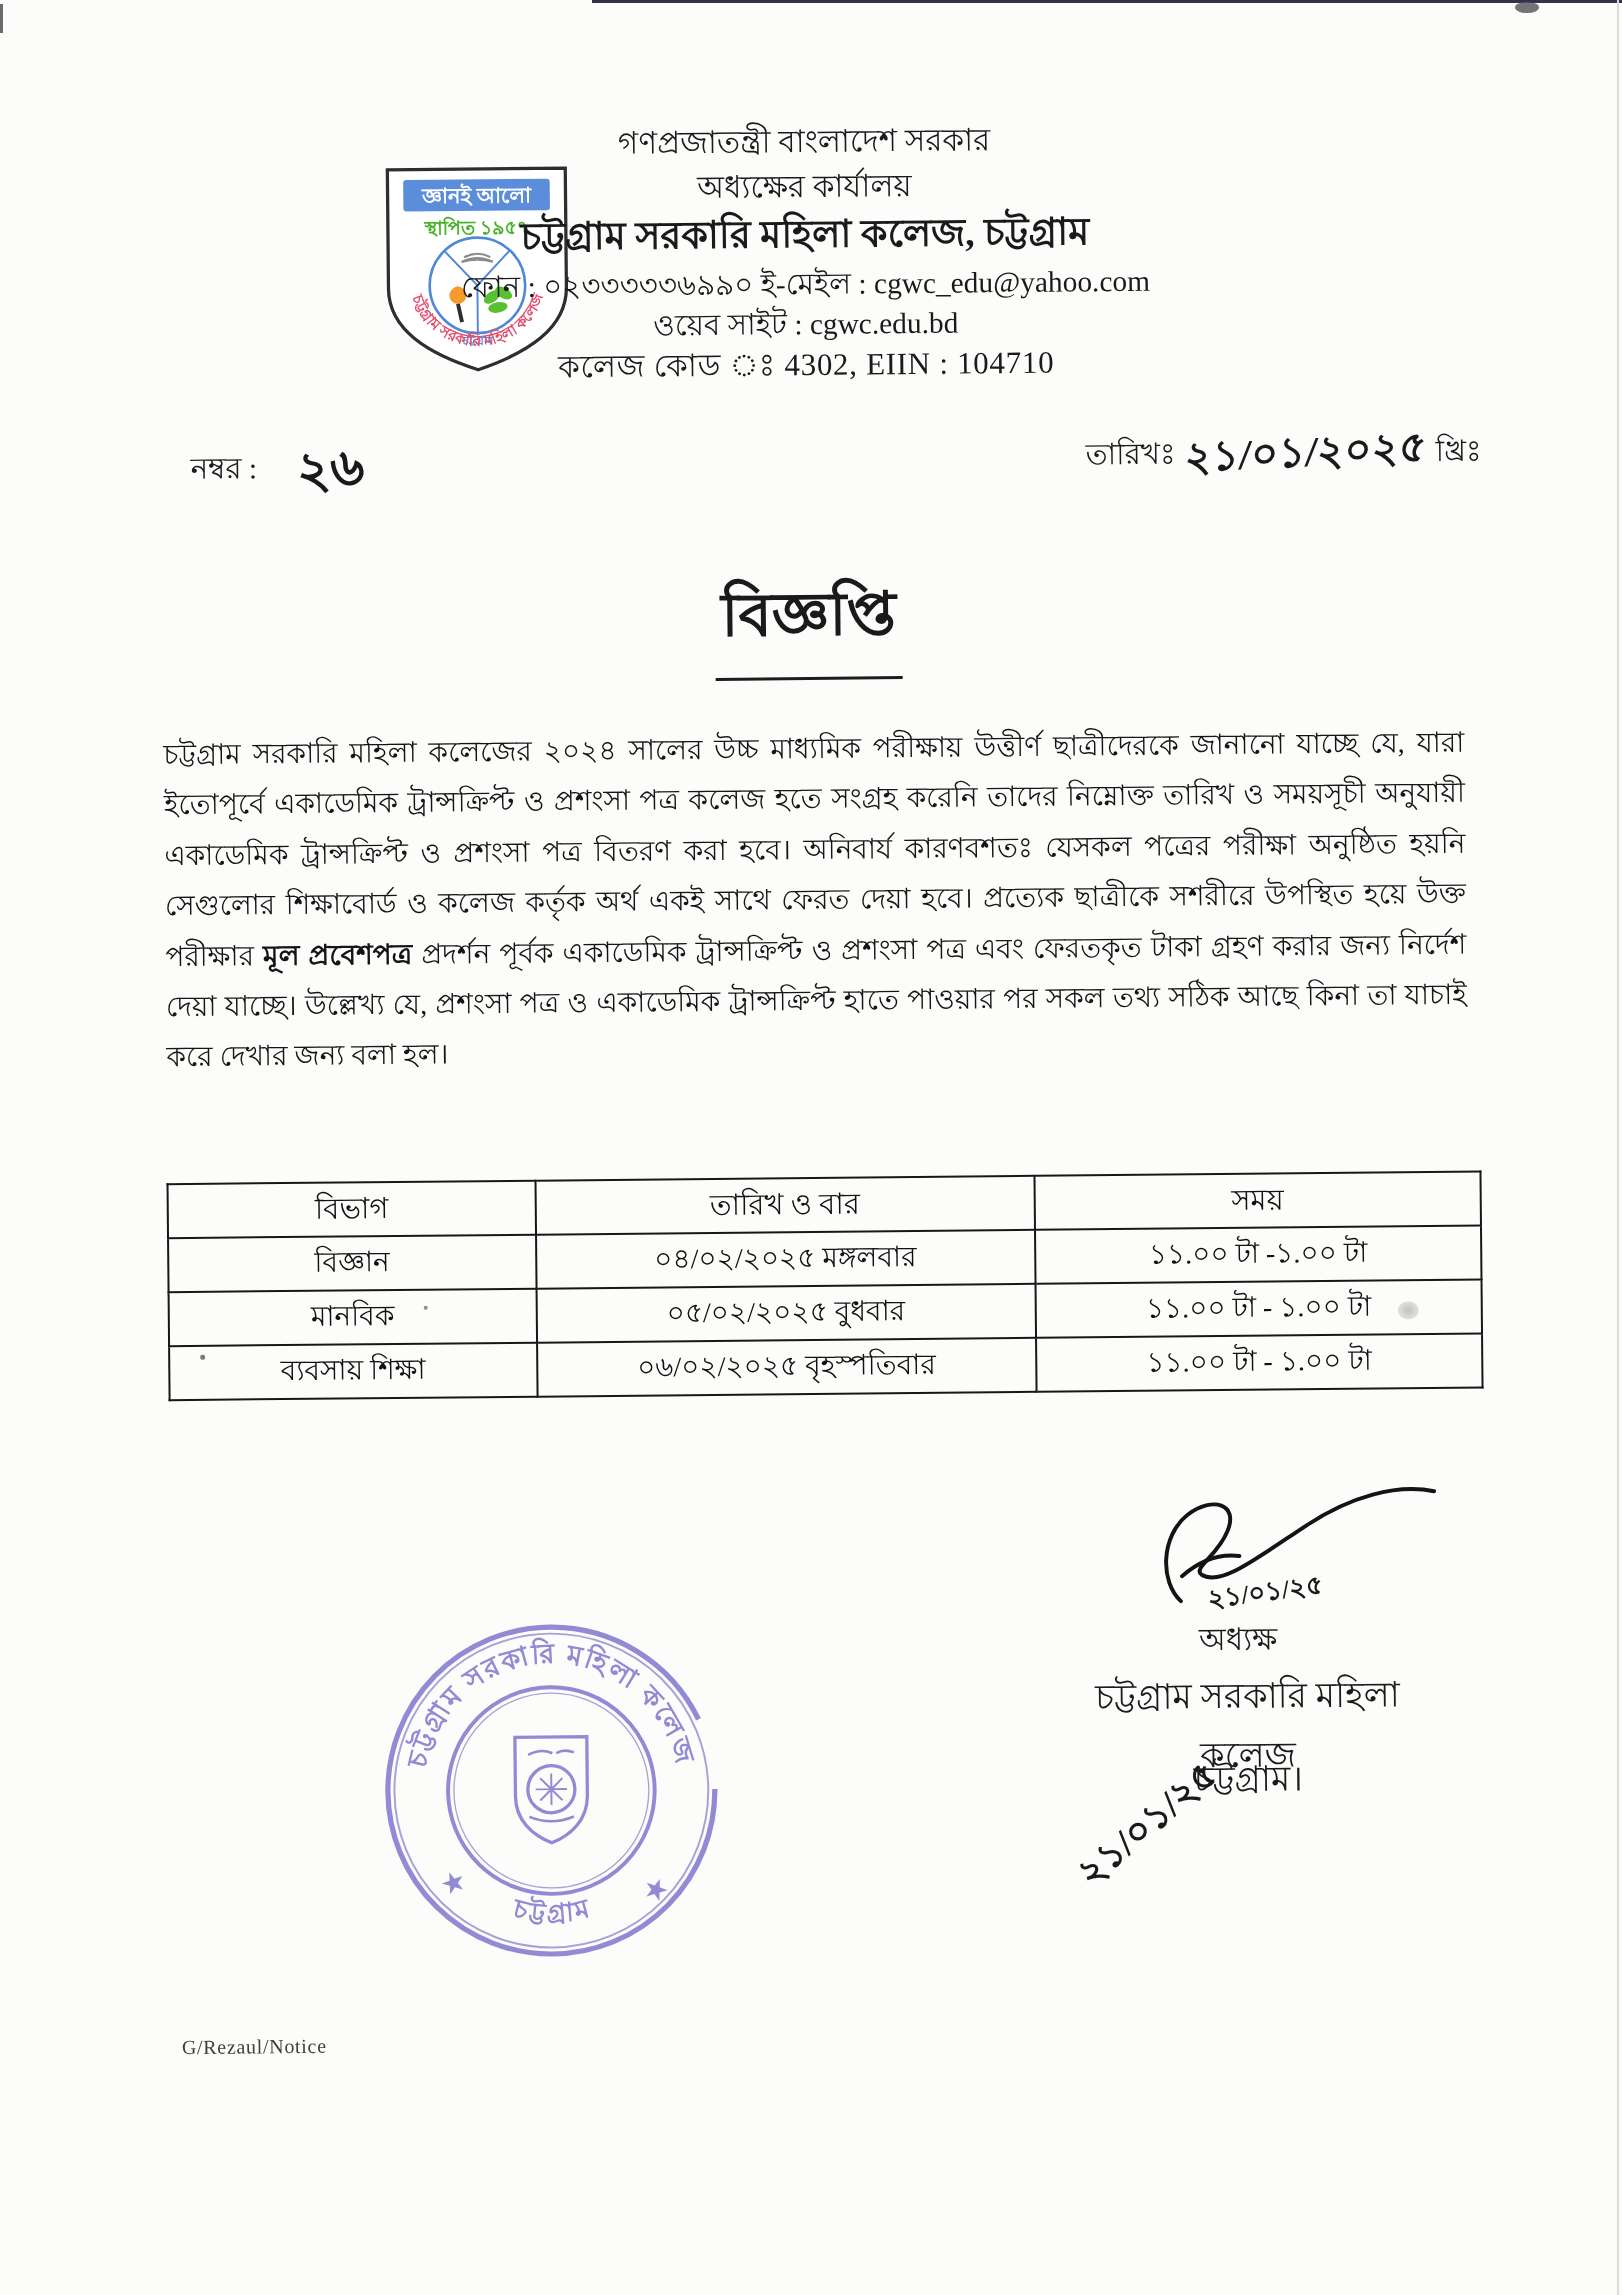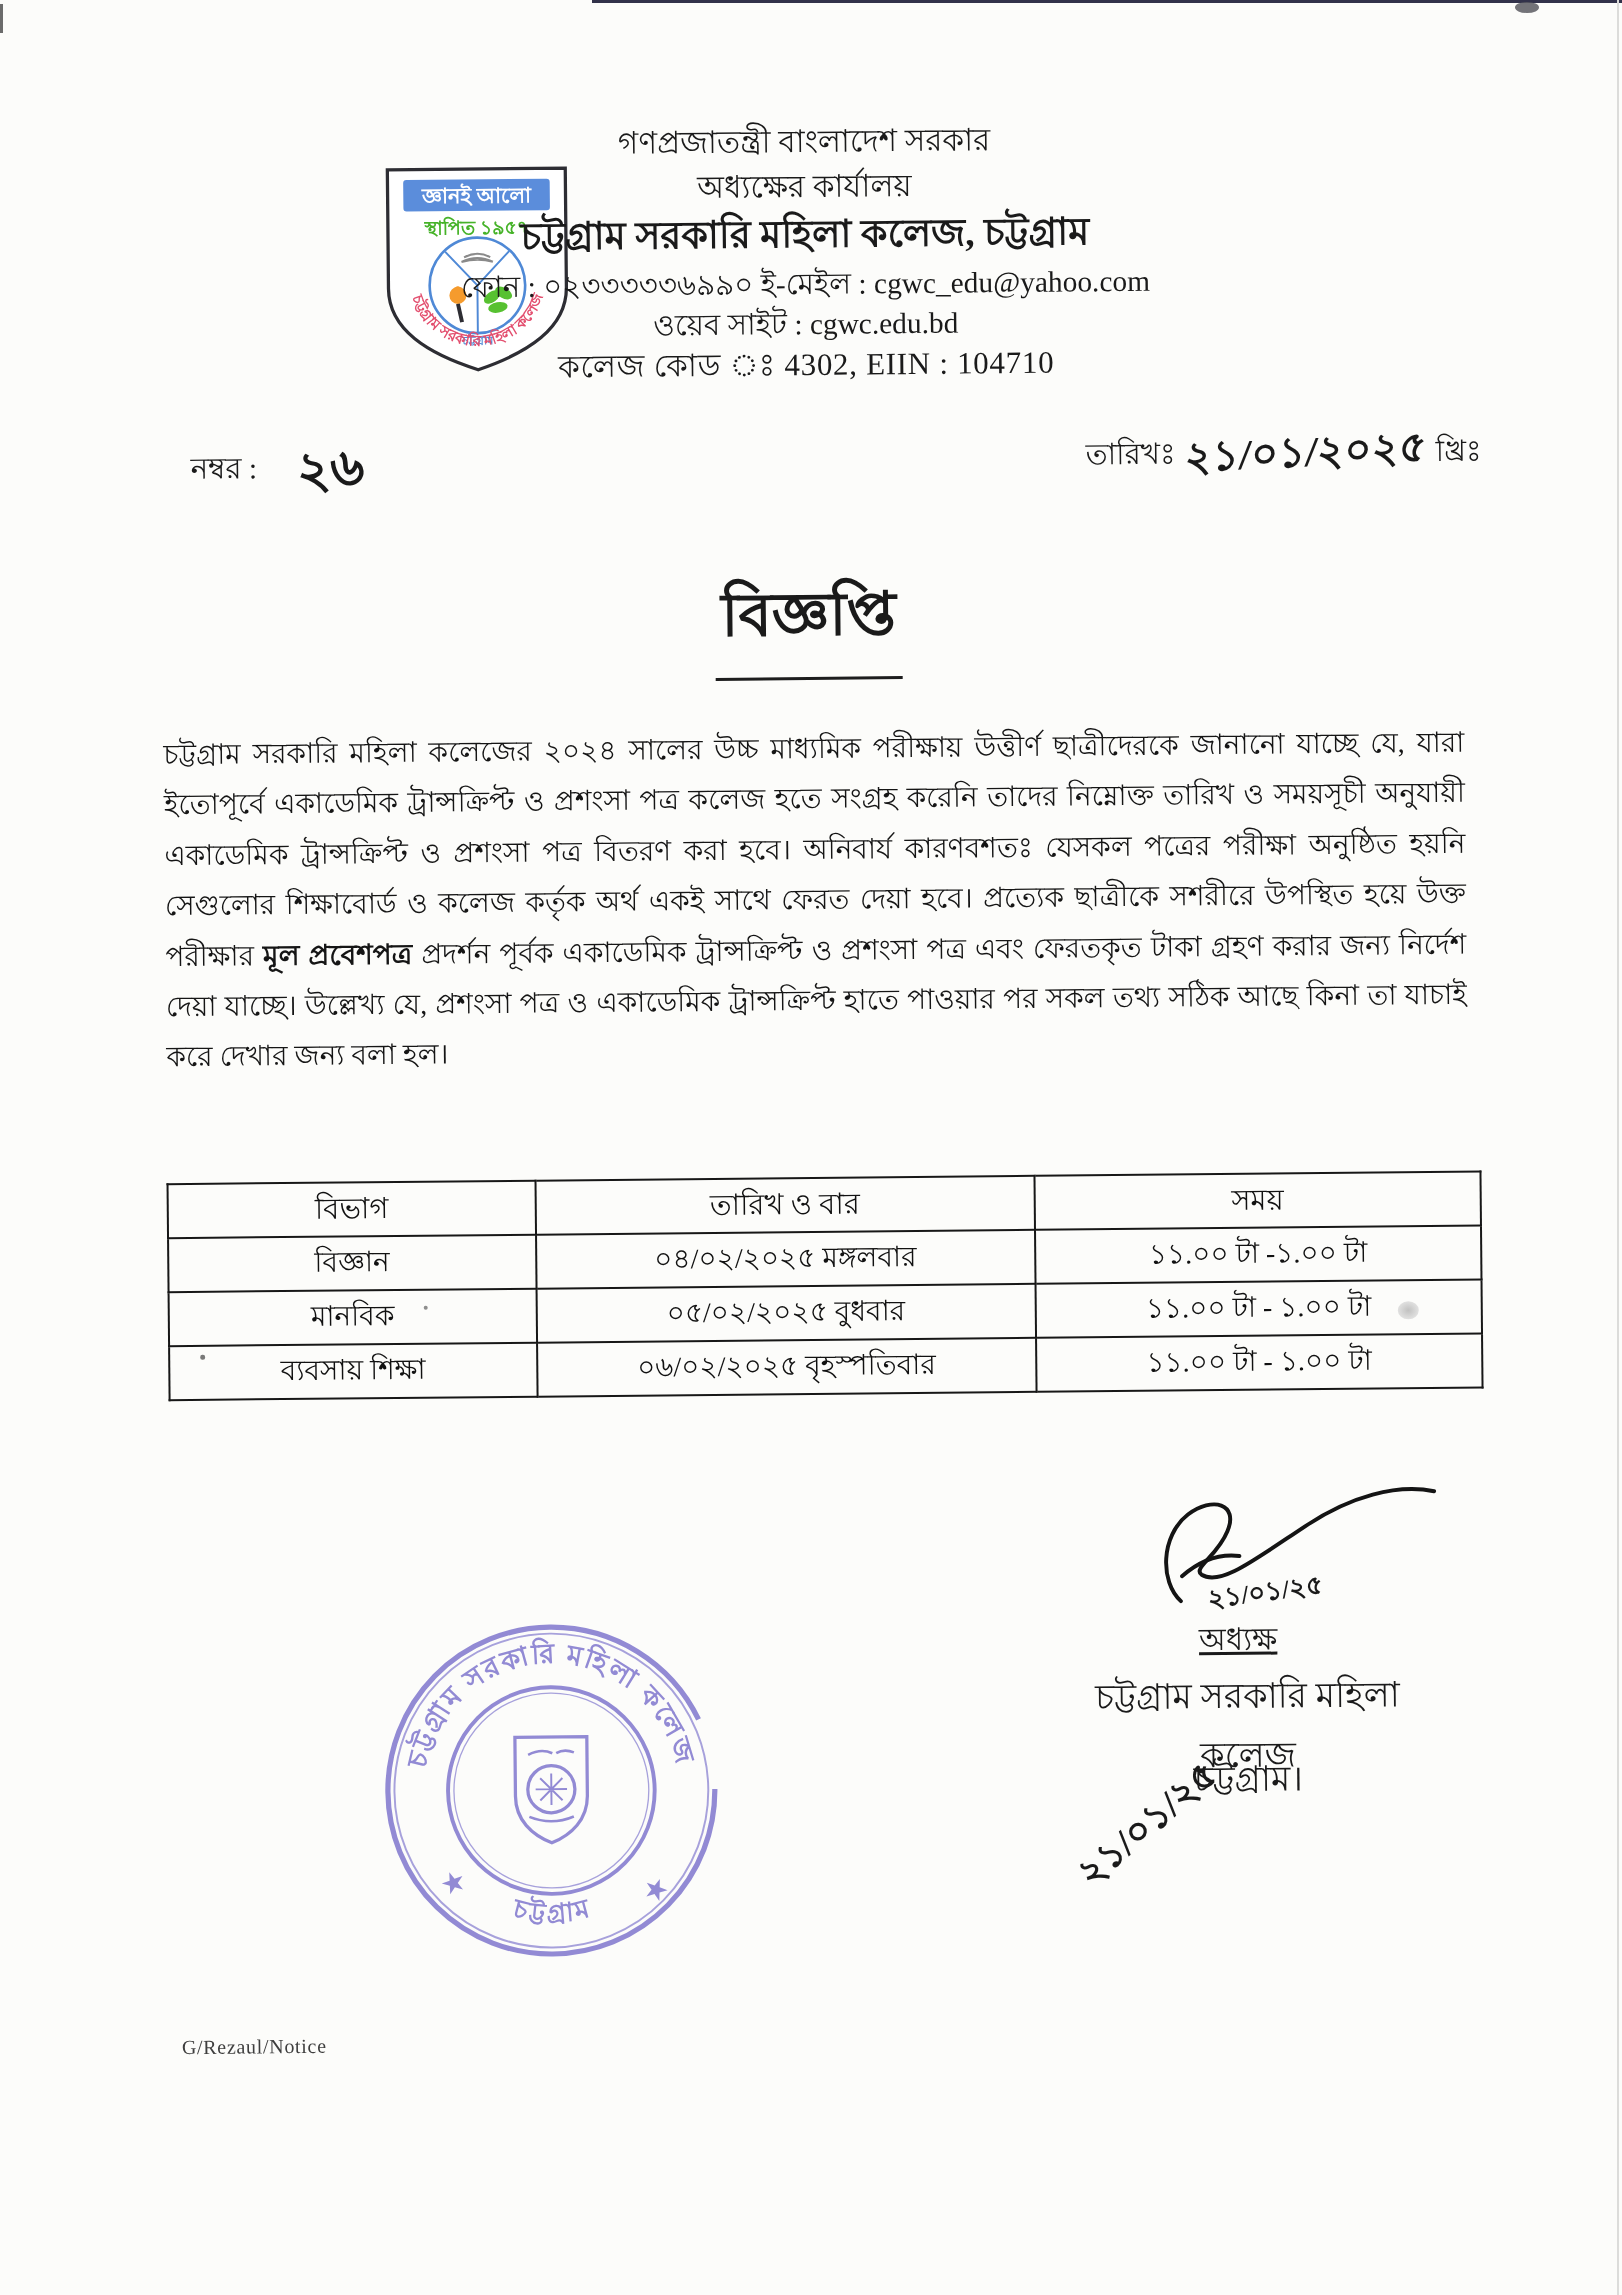--- a/index.html
+++ b/index.html
@@ -38,21 +38,21 @@
   .body-text b{font-weight:bold;}
 
   table.sched{position:absolute;left:164px;top:1177px;width:1315px;
     border-collapse:collapse;font-size:28px;color:#111;}
   table.sched td,table.sched th{border:2px solid #171717;text-align:center;
     font-weight:normal;padding:0;}
   table.sched th{height:52px;font-size:29px;}
   table.sched td{height:52px;}
 
   
-  .sig-role{left:1192px;top:1619px;font-size:31px;text-decoration:underline;}
+  .sig-role{left:1192px;top:1619px;font-size:31px;}
   .sig-org1{left:1037px;top:1673px;width:406px;text-align:center;font-size:35px;}
   .sig-org2{left:1037px;top:1756px;width:406px;text-align:center;font-size:35px;}
   .sig-date2{left:1055px;top:1796px;font-size:38px;transform:rotate(-40deg);font-weight:600;}
   .sig-scrawl-date{left:1201px;top:1576px;font-size:26px;transform:rotate(-7deg);font-weight:600;}
 
   .footer-ref{left:171px;top:2030px;font-size:20px;color:#3e3e3e;letter-spacing:0.7px;}
 
   
   .art-top-strip{left:592px;top:0;width:1031px;height:3.3px;background:#32324a;}
   .art-top-blob{left:1515px;top:2px;width:23.6px;height:11px;background:#5a5a60;

